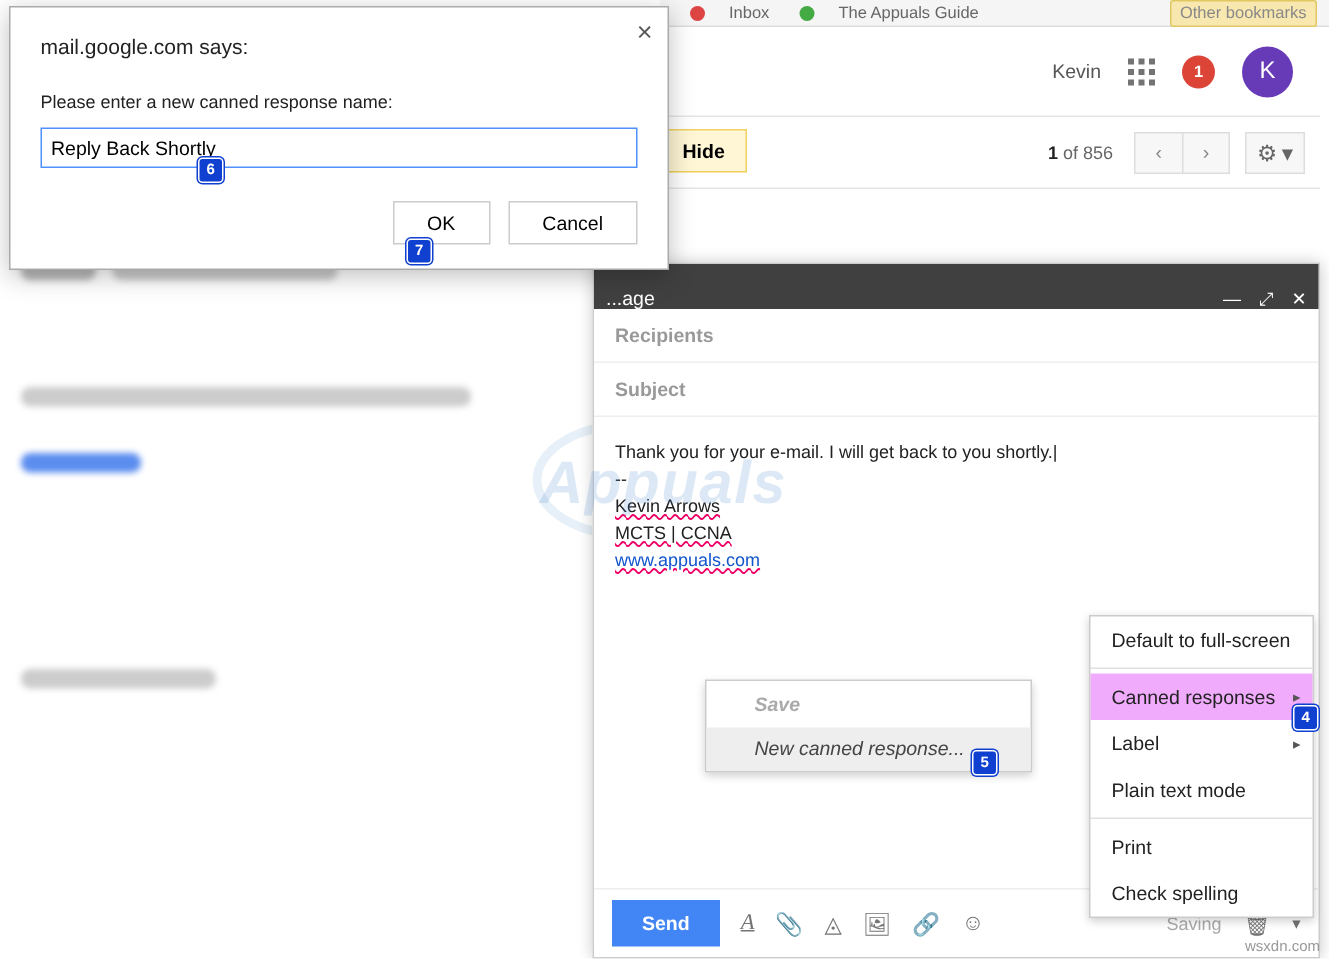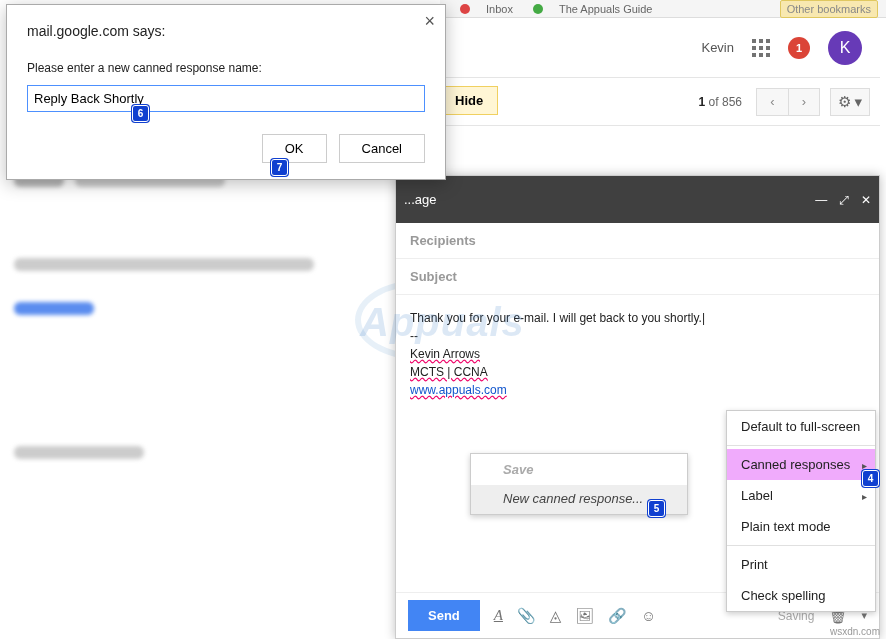--- a/index.html
+++ b/index.html
@@ -29,21 +29,21 @@
   .nav-group .nav-btn:first-child{border-right:none;}
   .gear { width:40px; height:28px; border:1px solid #ddd; background:#f7f7f7; display:flex; align-items:center; justify-content:center; cursor:pointer; color:#666; font-size:15px; gap:3px;}
   
   
   .mail-list { position:absolute; top:160px; left:6px; width:390px;}
   .mail-row { padding: 14px 8px; border-bottom:0; }
   .blur-line { height:13px; background: #bbb; border-radius:6px; filter: blur(2px); display:inline-block;}
   
   
   .compose { position:absolute; top:175px; left:395px; right:6px; bottom:0; background:#fff; box-shadow: 0 0 10px rgba(0,0,0,0.25); border:1px solid #ccc;}
-  .compose-titlebar { height:47px; background:#404040; color:#fff; display:flex; align-items:center; padding:0 8px; font-size:13px;}
+  .compose-titlebar { height:30px; background:#404040; color:#fff; display:flex; align-items:flex-end; padding:0 8px; font-size:13px;}
   .compose-titlebar .title { flex:1;}
   .title-icons { display:flex; gap:12px; font-size:12px;}
   .title-icons span { cursor:pointer;}
   .compose-field { padding:10px 14px; color:#999; border-bottom:1px solid #eee; font-size:13px;font-weight:bold;}
   .compose-body { padding:14px; font-size:12px; line-height:1.5; position:relative; min-height:280px;}
   .compose-body .sig-name { text-decoration: underline wavy #e06; text-decoration-skip-ink: none; text-align: center;}
   .compose-body .sig-cert { text-decoration: underline wavy #e06; }
   .compose-body a { color: #1155cc; text-decoration: underline wavy #e06;}
   .cursor-caret::after { content:"|"; }
   

